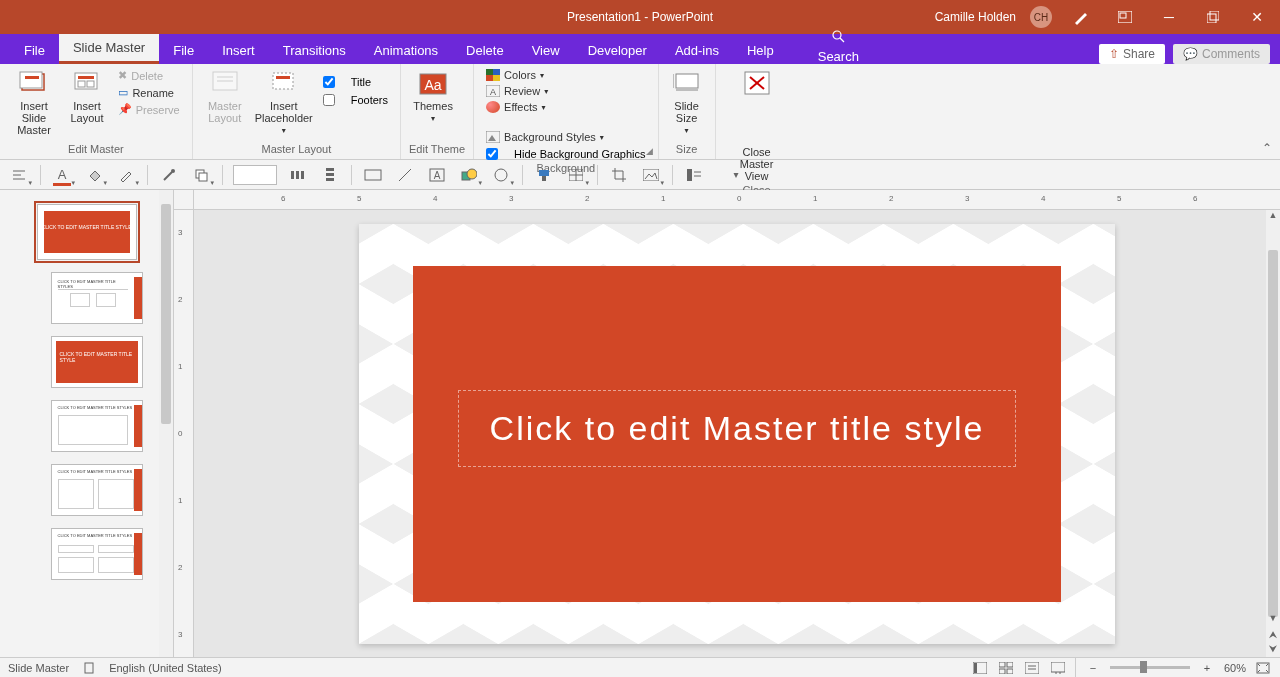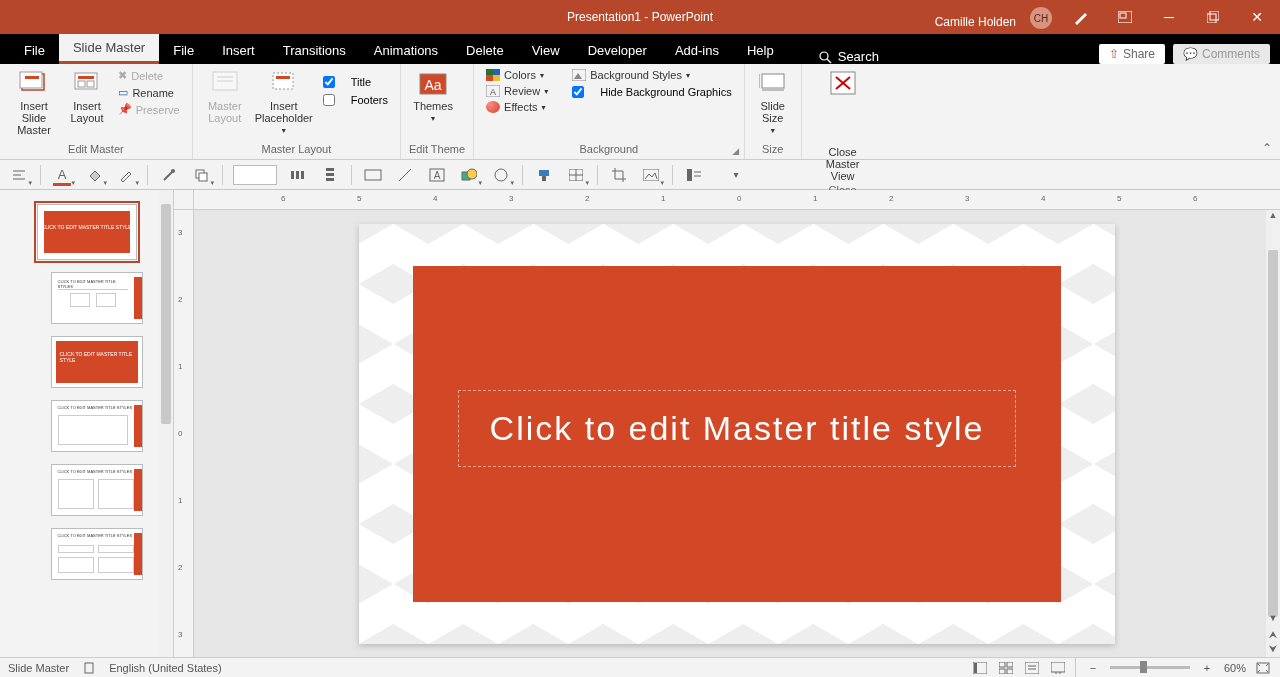--- a/index.html
+++ b/index.html
@@ -1,30 +1,30 @@
 <!DOCTYPE html>
 <html><head>
 <meta charset="utf-8">
 <style>
 * { box-sizing: border-box; margin: 0; padding: 0; font-family: "Segoe UI", Arial, sans-serif; }
 body { background: #f3f3f3; width: 1280px; height: 677px; overflow: hidden; position: relative; }
 
 
 .titlebar { height: 34px; background: #b7472a; display: flex; align-items: center; color: #fff; font-size: 12px; position: relative; }
 .titlebar-center { position: absolute; left: 50%; transform: translateX(-50%); }
-.titlebar-right { position: absolute; right: 8px; display: flex; align-items: flex-end; gap: 14px; }
+.titlebar-right { position: absolute; right: 8px; display: flex; align-items: center; gap: 14px; }
 .user-avatar { width: 22px; height: 22px; border-radius: 50%; background: #d8947f; display: flex; align-items: center; justify-content: center; font-size: 10px; color: #5a2a18; }
 .win-btn { width: 30px; height: 24px; display: flex; align-items: center; justify-content: center; color: #fff; font-size: 14px; cursor: pointer; }
 
 
-.ribbon-tabs { height: 30px; background: #000000; display: flex; align-items: flex-end; padding-left: 10px; font-size: 13px; color: #fff; position: relative; }
+.ribbon-tabs { height: 30px; background: #6d28d9; display: flex; align-items: flex-end; padding-left: 10px; font-size: 13px; color: #fff; position: relative; }
 .tab { padding: 6px 14px; cursor: pointer; }
 .tab.active { background: #f3f3f3; color: #444; border-bottom: 3px solid #b7472a; position: relative; }
 .tab.active::after { content: ''; position: absolute; left: 6px; right: 6px; bottom: -3px; height: 3px; background: #b7472a; }
-.tell-me { display: flex; align-items: center; padding-left: 30px; gap: 6px; color: #fff; }
+.tell-me { display: flex; align-items: center; padding-left: 30px; gap: 6px; color: #fff; flex-direction: column; }
 .ribbon-tabs-right { position: absolute; right: 10px; display: flex; gap: 8px; align-items: center; }
 .share-btn, .comments-btn { background: #fff; color: #666; font-size: 12px; padding: 3px 10px; border-radius: 2px; display: flex; align-items: center; gap: 4px; }
 
 
 .ribbon { height: 96px; background: #f3f3f3; border-bottom: 1px solid #ccc; display: flex; position: relative; }
 .ribbon-group { border-right: 1px solid #ddd; padding: 4px 8px 2px 8px; display: flex; flex-direction: column; justify-content: space-between; }
 .group-content { display: flex; gap: 4px; align-items: flex-start; }
 .group-label { text-align: center; font-size: 11px; color: #666; padding-bottom: 2px; }
 .big-btn { display: flex; flex-direction: column; align-items: center; gap: 2px; font-size: 11px; color: #333; padding: 2px 4px; cursor: pointer; text-align: center; width: 52px; }
 .big-btn .icon-box { width: 30px; height: 28px; display: flex; align-items: flex-start; justify-content: center; }
@@ -243,21 +243,21 @@
             </svg>
         </div>
         <span>Themes</span>
         <span style="font-size:8px;">▾</span>
       </div>
     </div>
     <div class="group-label">Edit Theme</div>
   </div>
 
   <div class="ribbon-group" style="position:relative;">
-    <div class="group-content" style="gap:16px;">
+    <div class="group-content" style="gap:16px;flex-direction:column;">
       <div class="small-btn-stack">
         <div class="small-btn">
           <svg width="14" height="12">
               <rect width="7" height="6" x="0" y="0" fill="#2a6f2a"></rect>
               <rect width="7" height="6" x="7" y="0" fill="#2a5fbf"></rect>
               <rect width="7" height="6" x="0" y="6" fill="#d24726"></rect>
               <rect width="7" height="6" x="7" y="6" fill="#e8c020"></rect>
             </svg>
           <span>Colors</span>
           <span style="font-size:8px;">▾</span>

